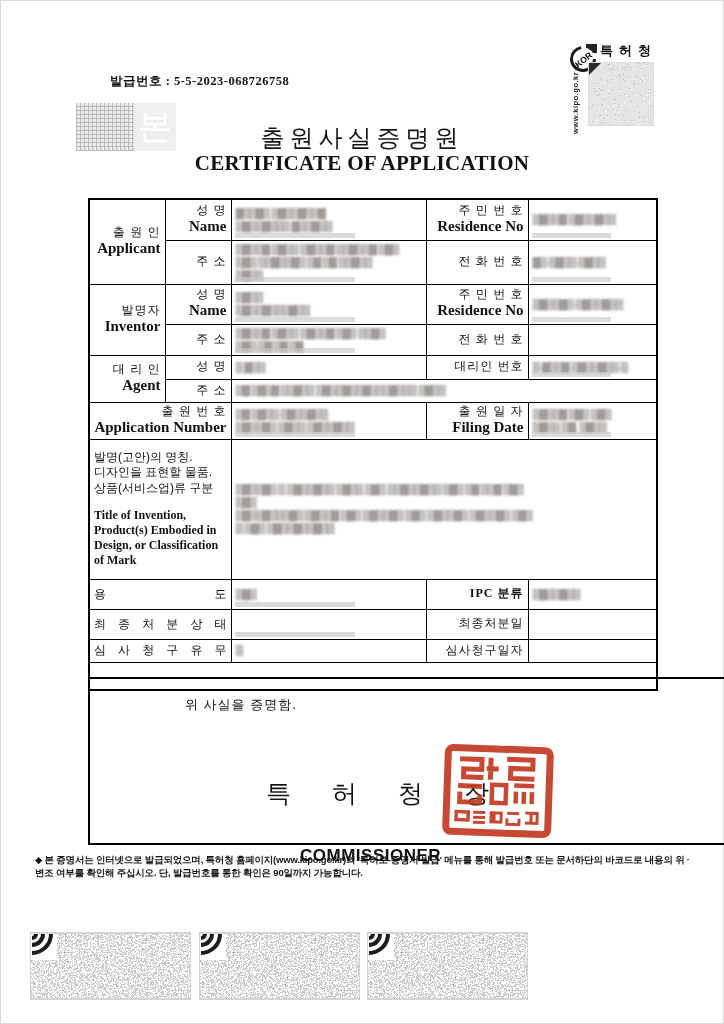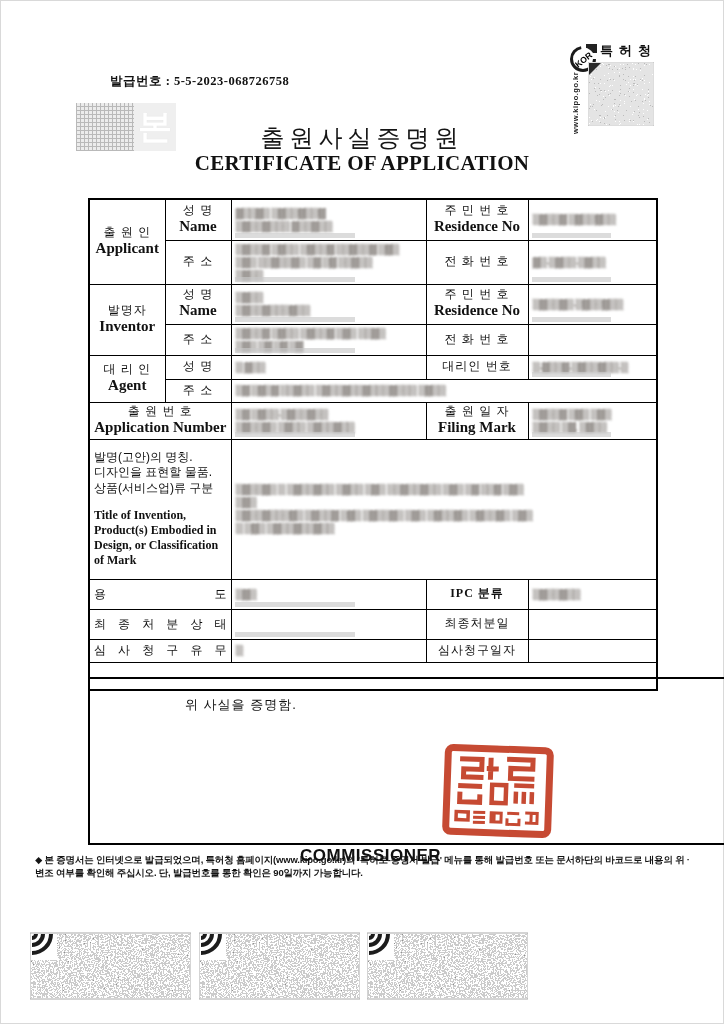--- a/index.html
+++ b/index.html
@@ -32,21 +32,21 @@
   
   .title-ko{left:0;top:122px;width:724px;text-align:center;font-size:24px;letter-spacing:5px;color:#151515;}
   .title-en{left:0;top:151px;width:724px;text-align:center;font-size:21px;font-weight:bold;
     font-family:"Liberation Serif","DejaVu Serif",serif;letter-spacing:.3px;}
 
   
   table.cert{position:absolute;left:88px;top:198px;width:568px;border-collapse:collapse;
     table-layout:fixed;border:2px solid #000;}
   table.cert td{border:1px solid #000;padding:2px 4px;vertical-align:middle;position:relative;
     font-size:12px;overflow:hidden;}
-  td.group,td.sub,td.lab{text-align:center;letter-spacing:1px;line-height:1.15;}
+  td.group,td.sub,td.lab{text-align:right;letter-spacing:1px;line-height:1.15;}
   .en{font-family:"Liberation Serif","DejaVu Serif",serif;font-weight:bold;letter-spacing:0;font-size:15px;display:block;}
   td.spread{text-align:justify;text-align-last:justify;padding:2px 14px;}
   td.tl{vertical-align:top;text-align:left;padding:4px 3px 4px 5px;letter-spacing:0;margin-top:10px;}
   td.tl .ko{font-size:12px;line-height:1.3;}
   td.tl .en{font-size:12px;line-height:1.25;margin-top:12px;}
   td.val{vertical-align:top;padding:3px 5px;}
   .rd{color:#8f8a86;filter:blur(1.2px);font-size:10px;line-height:1.3;
       font-family:"DejaVu Sans",sans-serif;letter-spacing:-1px;white-space:nowrap;}
   .sm::after{content:"";position:absolute;left:3px;bottom:2px;width:62%;height:5px;
       background:#c9c9c9;opacity:.65;}
@@ -238,21 +238,21 @@
     <td class="lab" colspan="2">
       <span>출 원 번 호</span>
       <span class="en">Application Number</span>
     </td>
     <td class="val sm">
       <div class="rd">▒▓ ▒▓▒▒-▒▓▒▒▓▒▒</div>
       <div class="rd">▒▓▒▒▓▒ ▒▓▒▒ ▒▓▒▒▓▒▒</div>
     </td>
     <td class="sub">
       <span>출 원 일 자</span>
-      <span class="en">Filing Mark</span>
+      <span class="en">Filing Date</span>
     </td>
     <td class="val sm">
       <div class="rd">▒▓▒▒▓ ▒▓▒ ▒▓▒</div>
       <div class="rd">▒▓▒▒ ▒▓, ▒▓▒▒</div>
     </td>
   </tr>
   <tr style="height:140px">
     <td class="tl" colspan="2">
       <div class="ko">발명(고안)의 명칭.</div>
       <div class="ko">디자인을 표현할 물품.</div>
@@ -297,20 +297,21 @@
     </td>
   </tr>
   <tr style="height:28px">
     <td colspan="5"></td>
   </tr>
 </tbody>
   </table>
 
 <div class="abs cert-box">
   <div class="stmt-ko">위 사실을 증명함.</div>
+  <div class="commissioner-ko">특허청장</div>
   <div class="commissioner-en">COMMISSIONER</div>
   <svg class="seal" width="112" height="92">
     <g stroke="#c23b22" fill="none" opacity="0.92">
       <rect x="5" y="4" width="102" height="84" rx="5" stroke-width="7"></rect>
       <path d="M17,15 h22 v10 h-18 v8 h20" stroke-width="5"></path>
       <path d="M48,13 v22 M44,24 h12" stroke-width="5"></path>
       <path d="M64,14 h26 v9 h-22 v10 h24" stroke-width="5"></path>
       <path d="M16,42 h24 M18,48 v10 h20 v-8" stroke-width="5"></path>
       <path d="M50,40 h14 v18 h-14 z" stroke-width="4.5"></path>
       <path d="M72,40 h20 M74,46 v12 M82,46 v12 M90,46 v12" stroke-width="4.5"></path>

